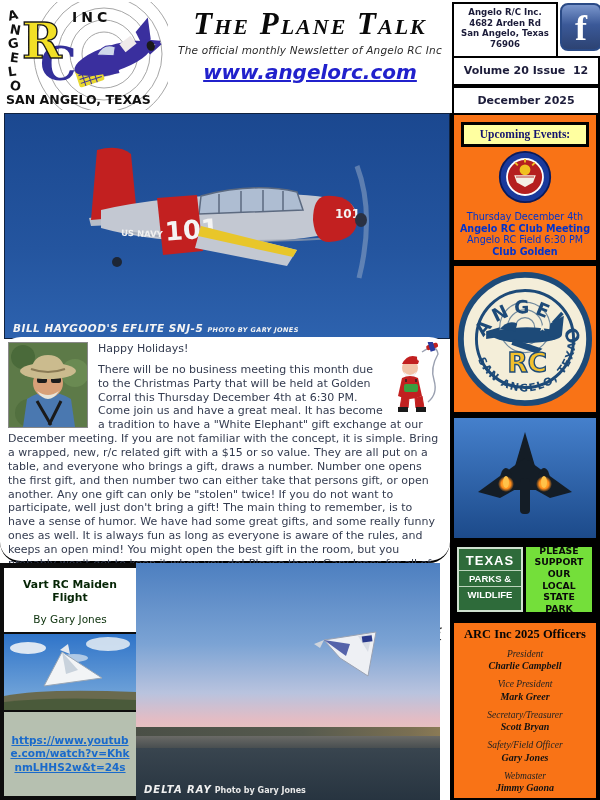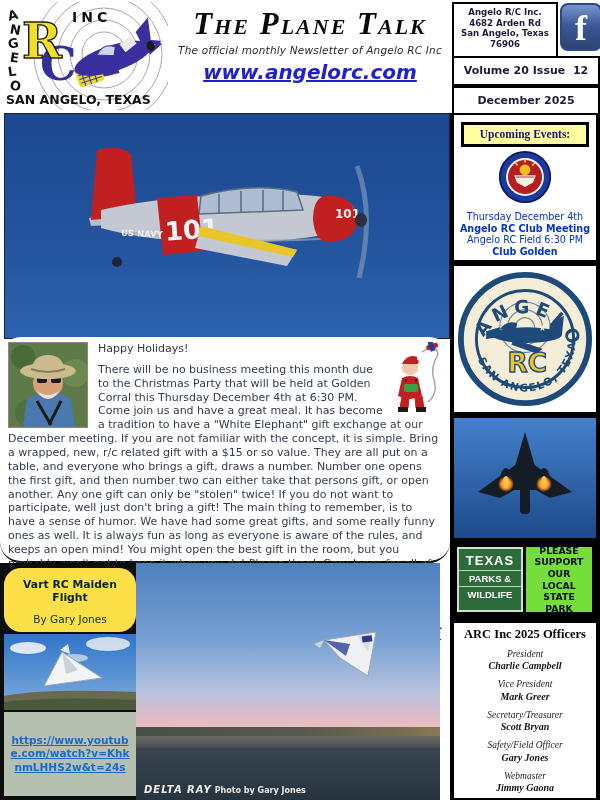--- a/index.html
+++ b/index.html
@@ -39,21 +39,21 @@
   .santa{float:right;width:50px;height:74px;margin:0 0 2px 6px;}
   .greet{margin:0 0 7px 0;}
   .p1{margin:0;}
   .p2{margin:9px 0 0 0;clear:left;}
   .sig-row{margin-top:11px;padding-left:105px;display:flex;align-items:flex-end;}
   .sig-line{display:inline-block;width:165px;border-bottom:1.4px solid #333;margin-left:4px;}
   .sleigh{margin-left:14px;margin-bottom:2px;}
 
   
   .sidebar{left:450px;top:113px;width:150px;height:687px;background:#000;}
-  .sec{position:absolute;left:2px;width:146px;background:#ffffff;border:2px solid #000;box-sizing:border-box;}
+  .sec{position:absolute;left:2px;width:146px;background:#f97316;border:2px solid #000;box-sizing:border-box;}
   .sec-events{top:0;height:149px;text-align:center;}
   .events-title{margin:7px auto 0;width:122px;height:19px;background:#ffffa0;border:3px solid #000;
                 font-family:"Liberation Serif",serif;font-weight:bold;font-size:11.5px;color:#14146e;line-height:19px;}
   .event-lines{margin-top:3px;color:#0233cc;font-size:9.6px;line-height:1.22;}
   .ev-b{font-weight:bold;}
   .sec-clublogo{top:151px;height:150px;display:flex;align-items:center;justify-content:center;}
   .sec-jet{top:303px;height:124px;border:2px solid #000;padding:0;background:#000;}
   .sec-parks{top:429px;height:77px;background:#000;border:2px solid #000;}
   .parks-left{position:absolute;left:3px;top:3px;width:66px;height:65px;background:#2e6b3a;border:2px solid #cfe0cf;
               box-sizing:border-box;color:#fff;text-align:center;font-weight:bold;
@@ -65,22 +65,22 @@
                color:#0a0a0a;font-weight:bold;font-size:9.3px;text-align:center;line-height:1.25;
                display:flex;align-items:center;justify-content:center;box-sizing:border-box;padding:8px;}
   .sec-officers{top:508px;height:179px;text-align:center;font-family:"Liberation Serif","DejaVu Serif",serif;}
   .off-title{font-weight:bold;font-size:12.5px;color:#050505;margin-top:4px;}
   .off-entry{margin-top:7px;line-height:1.2;}
   .off-role{font-style:italic;font-size:9.5px;color:#222;}
   .off-name{font-style:italic;font-weight:bold;font-size:10px;color:#111;}
 
   
   .bottom-left{left:0;top:563px;width:140px;height:237px;background:#0d0d0d;}
-  .story-box{position:absolute;left:4px;top:5px;width:132px;height:64px;background:#fde047;
-             color:#052505;text-align:center;font-weight:bold;font-size:10.8px;border-radius:17px;}
+  .story-box{position:absolute;left:4px;top:5px;width:132px;height:64px;background:#ffffff;
+             color:#052505;text-align:center;font-weight:bold;font-size:10.8px;}
   .story-title{margin-top:10px;}
   .story-by{margin-top:9px;font-weight:normal;font-size:10.5px;color:#0a300a;}
   .vart-photo{position:absolute;left:4px;top:71px;width:132px;height:76px;overflow:hidden;}
   .link-box{position:absolute;left:4px;top:149px;width:132px;height:84px;background:#b6c0b0;
             display:flex;align-items:center;justify-content:center;text-align:center;}
   .yt-link{color:#1a6acb;font-weight:bold;font-size:10.5px;
            overflow-wrap:anywhere;word-break:break-all;line-height:1.25;padding:0 6px;}
   .bottom-photo{left:136px;top:563px;width:304px;height:237px;overflow:hidden;
     background:linear-gradient(180deg,#4d7fc0 0%,#7ba3d4 34%,#b9c3de 55%,#e3bcc4 66%,#e9c4bd 72%,
                #6a6a66 73%,#3c4448 80%,#2c3844 100%);}
@@ -169,20 +169,23 @@
       <path d="M196 112 l96 24 -10 16 -92 -18 z" fill="#c3c8d2"></path>
       <path d="M196 112 l96 24 -4 7 -95 -21 z" fill="#e8c62a"></path>
 
       <text x="116" y="122" font-family="DejaVu Sans" font-size="8.5" font-weight="bold" fill="#f0f0f0" transform="rotate(2 120 120)">US NAVY</text>
 
       <path d="M320 82 q30 -2 32 24 q0 20 -28 22 q-14 0 -16 -22 q0 -22 12 -24 z" fill="#c22020"></path>
       <text x="330" y="104" font-family="DejaVu Sans" font-size="12" font-weight="bold" fill="#f4f4f4">101</text>
       <ellipse cx="356" cy="106" rx="6" ry="7" fill="#2a3142"></ellipse>
       <circle cx="112" cy="148" r="5" fill="#1d2635"></circle>
     </svg>
+    <div class="main-cap">
+      <span>BILL HAYGOOD'S EFLITE SNJ-5 </span><small>PHOTO BY GARY JONES</small>
+    </div>
   </div>
 
   <div class="abs article">
     <svg class="editor-photo" viewBox="0 0 78 84">
       <rect width="78" height="84" fill="#5d7a48"></rect>
       <circle cx="14" cy="14" r="12" fill="#4a6a3a"></circle>
         <circle cx="66" cy="30" r="14" fill="#6a8a52"></circle>
       <circle cx="20" cy="70" r="14" fill="#52703f"></circle>
       <path d="M18 56 q21 -14 44 0 l4 28 h-52 z" fill="#4a78b0"></path>
       <path d="M28 58 l14 24 M52 58 l-12 24" stroke="#1a1a1a" stroke-width="3"></path>

